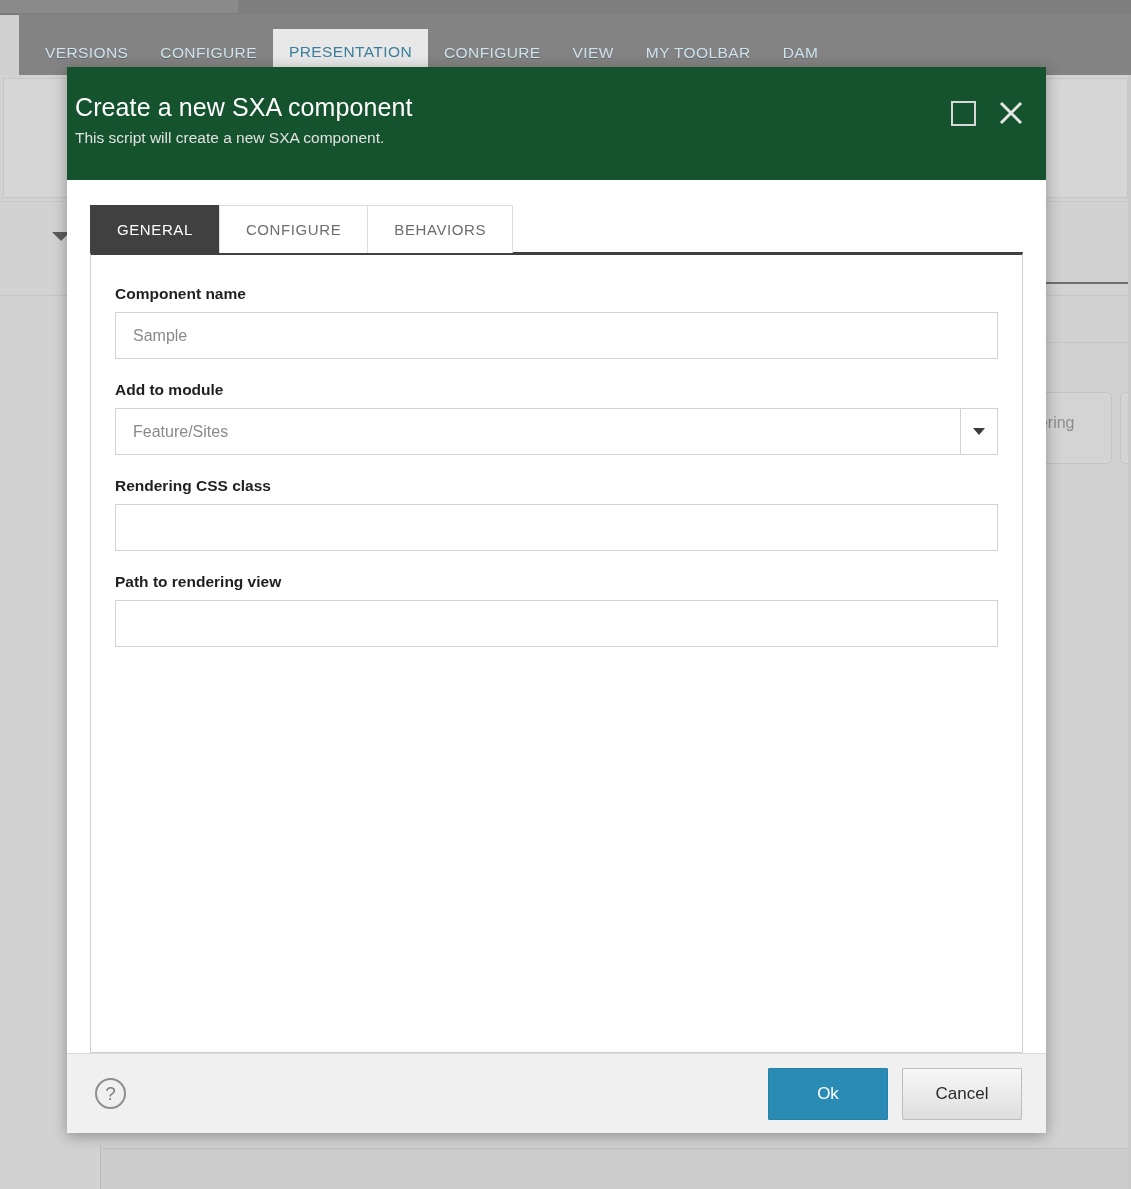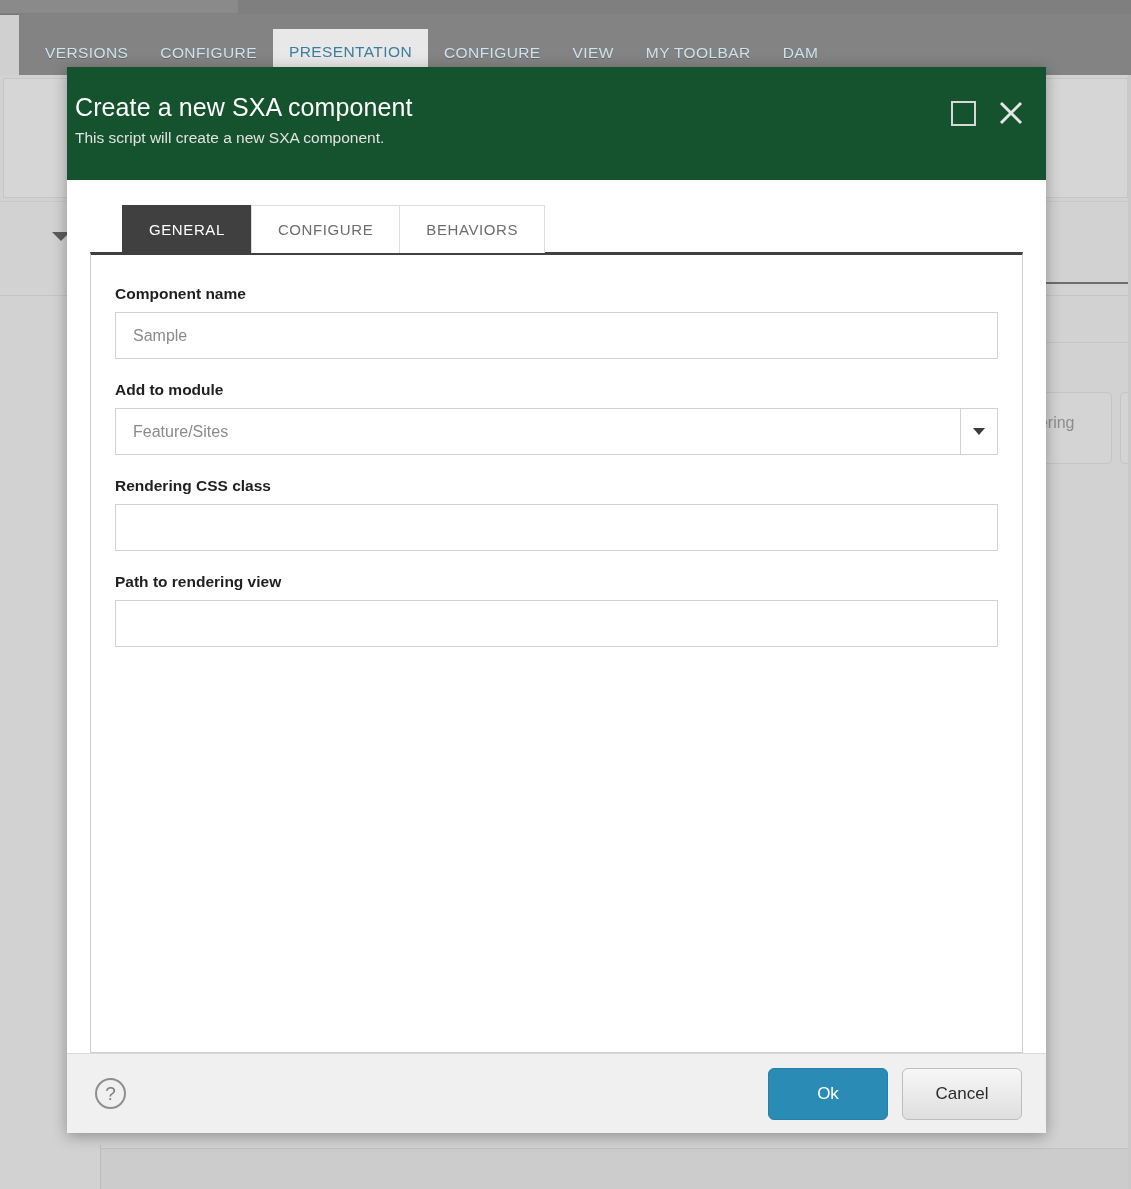--- a/index.html
+++ b/index.html
@@ -211,21 +211,20 @@
     box-sizing: border-box;
     display: flex;
     flex-direction: column;
     min-height: 0;
   }
   #tabstrip {
     display: flex;
     align-items: flex-end;
     position: relative;
     z-index: 2;
-    margin-left: 32px;
   }
   .tab {
     font-size: 15px;
     letter-spacing: 0.6px;
     padding: 15px 26px;
     background: #ffffff;
     color: #6d6d6d;
     border: 1px solid #dddddd;
     border-bottom: none;
     margin-right: -1px;
@@ -316,21 +315,21 @@
     cursor: pointer;
     box-sizing: border-box;
     line-height: 1;
   }
   #footer-spacer { flex: 1 1 auto; }
   .footer-btn {
     font-family: "Liberation Sans", sans-serif;
     font-size: 17px;
     height: 52px;
     min-width: 120px;
-    border-radius: 6px;
+    border-radius: 1px;
     cursor: pointer;
     padding: 0 22px;
   }
   #ok-button {
     background: #2a8bb5;
     border: 1px solid #2780a6;
     color: #ffffff;
     margin-right: 14px;
   }
   #cancel-button {

